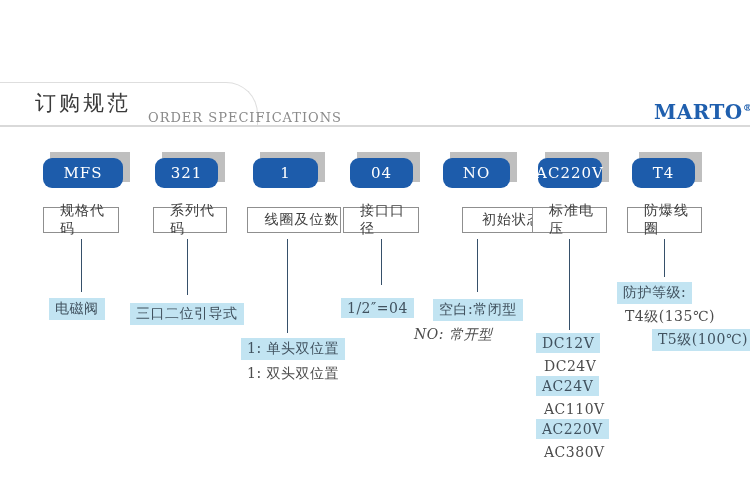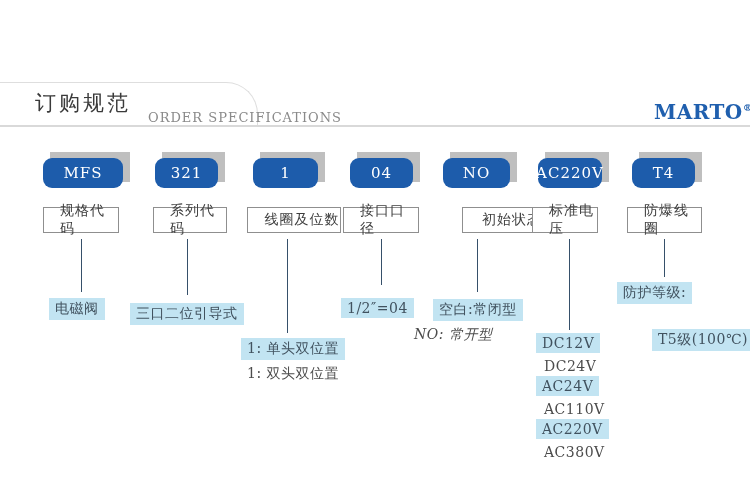--- a/index.html
+++ b/index.html
@@ -51,21 +51,21 @@
   .spec-label {
     position:absolute; top:177px; height:26px; background:#ffffff;
     border:1px solid #8f8f8f; color:#3e3e3e; font-size:14px;
     display:flex; align-items:center; justify-content:center; letter-spacing:1px;padding-left:16px;
   }
   .lb1 { left:43px;  width:76px; }
   .lb2 { left:153px; width:74px; }
   .lb3 { left:247px; width:94px; }
   .lb4 { left:343px; width:76px; }
   .lb5 { left:462px; width:84px; }
-  .lb6 { left:532px; width:66px; }
+  .lb6 { left:532px; width:75px; }
   .lb7 { left:627px; width:75px; }
 
   
   .conn { position:absolute; width:1px; background:#36506a; top:209px; }
   .ln1 { left:81px;  height:53px; }
   .ln2 { left:187px; height:56px; }
   .ln3 { left:287px; height:94px; }
   .ln4 { left:381px; height:46px; }
   .ln5 { left:477px; height:53px; }
   .ln6 { left:569px; height:91px; }
@@ -144,15 +144,16 @@
   <div class="note hl n4a">1/2″=04</div>
   <div class="note hl n5a">空白:常闭型</div>
   <div class="note n5b">NO: 常开型</div>
   <div class="note hl n6a">DC12V</div>
   <div class="note n6b">DC24V</div>
   <div class="note hl n6c">AC24V</div>
   <div class="note n6d">AC110V</div>
   <div class="note hl n6e">AC220V</div>
   <div class="note n6f">AC380V</div>
   <div class="note hl n7a">防护等级:</div>
+  <div class="note n7b">T4级(135℃)</div>
   <div class="note hl n7c">T5级(100℃)</div>
 
 </div>
 
 </body></html>

